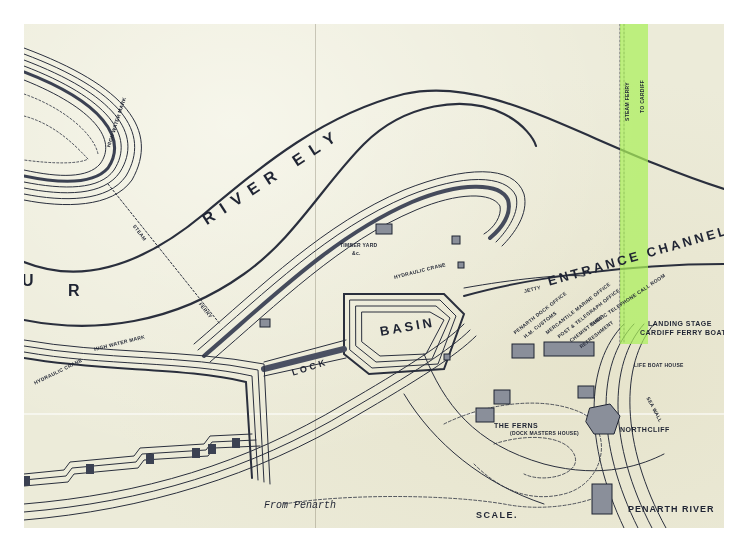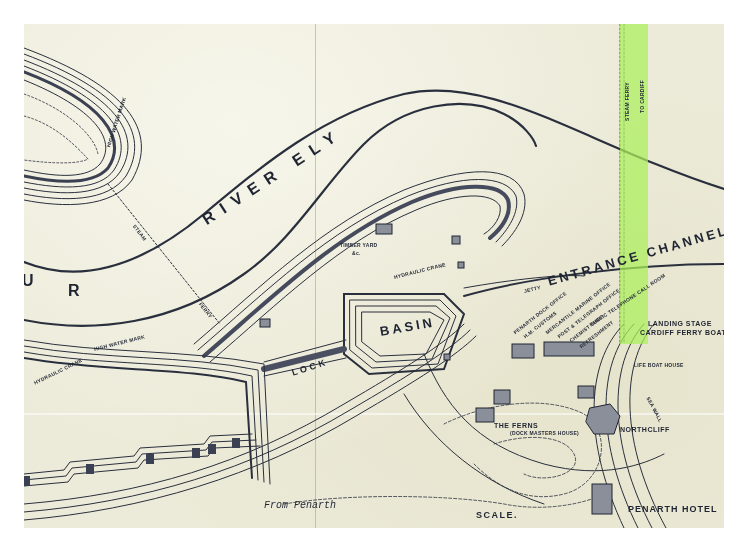--- a/index.html
+++ b/index.html
@@ -168,14 +168,14 @@
   <span class="lbl xs" style="left:534px; top:310px; transform: rotate(-38deg);">POST &amp; TELEGRAPH OFFICE</span>
   <span class="lbl xs" style="left:546px; top:314px; transform: rotate(-38deg);">CHEMIST SHOP</span>
   <span class="lbl xs" style="left:556px; top:320px; transform: rotate(-38deg);">REFRESHMENT</span>
   <span class="lbl xs" style="left:610px; top:338px;">LIFE BOAT HOUSE</span>
   <span class="lbl xs" style="left:624px; top:370px; transform: rotate(62deg);">SEA WALL</span>
   <span class="lbl sm" style="left:470px; top:398px;">THE FERNS</span>
   <span class="lbl xs" style="left:486px; top:406px;">(DOCK MASTERS HOUSE)</span>
   <span class="lbl sm" style="left:596px; top:402px;">NORTHCLIFF</span>
   <span class="lbl serif" style="left:240px; top:476px;">From Penarth</span>
   <span class="lbl sm" style="left:452px; top:486px; font-size:9px; letter-spacing:1.5px;">SCALE.</span>
-  <span class="lbl sm" style="left:604px; top:480px; font-size:9px; letter-spacing:1px;">PENARTH HOTEL</span>
+  <span class="lbl sm" style="left:604px; top:480px; font-size:9px; letter-spacing:1px;">PENARTH RIVER</span>
 </div>
 
 </body></html>

